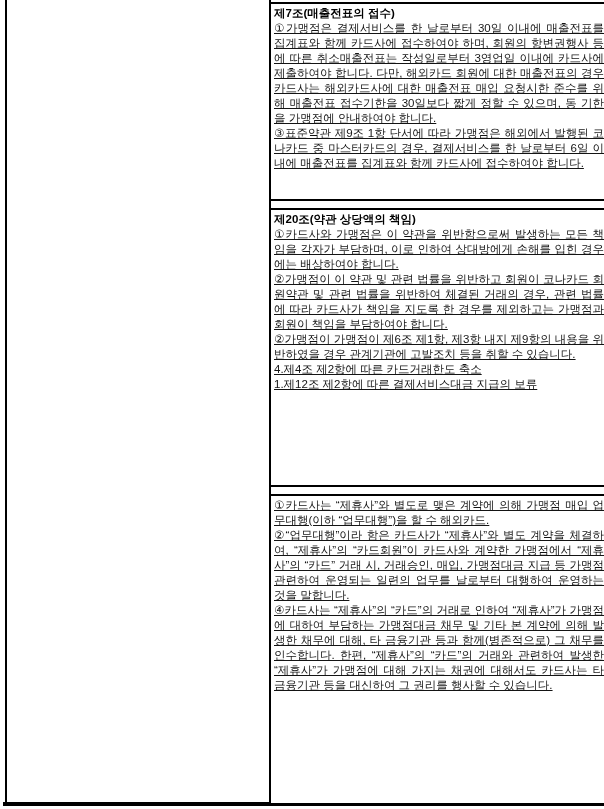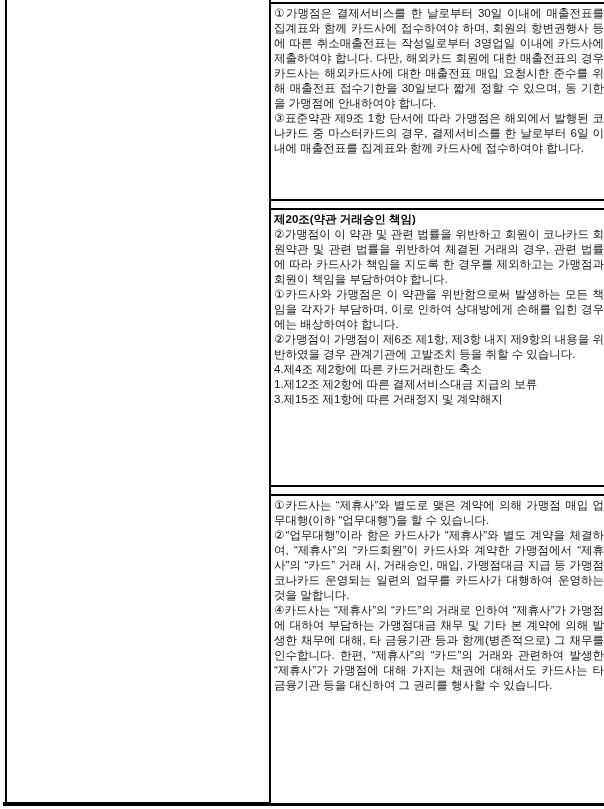--- a/index.html
+++ b/index.html
@@ -44,50 +44,51 @@
     color: #000;
     white-space: nowrap;
   }
   .para {
     margin: 0;
     font-size: 11.5px;
     line-height: 15px;
     text-align: justify;
     word-break: break-all;
     color: #141414;
+    text-decoration: underline;
   }
 </style>
 </head>
 <body>
 
 <div class="page">
 
   <div class="vline left"></div>
   <div class="vline divider"></div>
   <div class="hline bottom"></div>
 
   <div class="left-col"></div>
 
   <div class="sections-col">
 
     <section class="section sec-1">
+      <div class="section-title">제7조(매출전표의 접수)</div>
       <div class="para">①가맹점은 결제서비스를 한 날로부터 30일 이내에 매출전표를 집계표와 함께 카드사에 접수하여야 하며, 회원의 항변권행사 등에 따른 취소매출전표는 작성일로부터 3영업일 이내에 카드사에 제출하여야 합니다. 다만, 해외카드 회원에 대한 매출전표의 경우 카드사는 해외카드사에 대한 매출전표 매입 요청시한 준수를 위해 매출전표 접수기한을 30일보다 짧게 정할 수 있으며, 동 기한을 가맹점에 안내하여야 합니다.</div>
       <div class="para">③표준약관 제9조 1항 단서에 따라 가맹점은 해외에서 발행된 코나카드 중 마스터카드의 경우, 결제서비스를 한 날로부터 6일 이내에 매출전표를 집계표와 함께 카드사에 접수하여야 합니다.</div>
     </section>
 
     <section class="section sec-2">
-      <div class="section-title">제20조(약관 거래승인 책임)</div>
+      <div class="section-title">제20조(약관 상당액의 책임)</div>
+      <div class="para">①카드사와 가맹점은 이 약관을 위반함으로써 발생하는 모든 책임을 각자가 부담하며, 이로 인하여 상대방에게 손해를 입힌 경우에는 배상하여야 합니다.</div>
       <div class="para">②가맹점이 이 약관 및 관련 법률을 위반하고 회원이 코나카드 회원약관 및 관련 법률을 위반하여 체결된 거래의 경우, 관련 법률에 따라 카드사가 책임을 지도록 한 경우를 제외하고는 가맹점과 회원이 책임을 부담하여야 합니다.</div>
-      <div class="para">①카드사와 가맹점은 이 약관을 위반함으로써 발생하는 모든 책임을 각자가 부담하며, 이로 인하여 상대방에게 손해를 입힌 경우에는 배상하여야 합니다.</div>
       <div class="para">②가맹점이 가맹점이 제6조 제1항, 제3항 내지 제9항의 내용을 위반하였을 경우 관계기관에 고발조치 등을 취할 수 있습니다.</div>
       <div class="para">4.제4조 제2항에 따른 카드거래한도 축소</div>
       <div class="para">1.제12조 제2항에 따른 결제서비스대금 지급의 보류</div>
-      <div class="para">3.제15조 제1항에 따른 거래정지 및 계약해지</div>
     </section>
 
     <section class="section sec-3">
-      <div class="para">①카드사는 “제휴사”와 별도로 맺은 계약에 의해 가맹점 매입 업무대행(이하 “업무대행”)을 할 수 있습니다.</div>
-      <div class="para">②“업무대행”이라 함은 카드사가 “제휴사”와 별도 계약을 체결하여, “제휴사”의 “카드회원”이 카드사와 계약한 가맹점에서 “제휴사”의 “카드” 거래 시, 거래승인, 매입, 가맹점대금 지급 등 가맹점 코나카드 운영되는 일련의 업무를 카드사가 대행하여 운영하는 것을 말합니다.</div>
+      <div class="para">①카드사는 “제휴사”와 별도로 맺은 계약에 의해 가맹점 매입 업무대행(이하 “업무대행”)을 할 수 해외카드.</div>
+      <div class="para">②“업무대행”이라 함은 카드사가 “제휴사”와 별도 계약을 체결하여, “제휴사”의 “카드회원”이 카드사와 계약한 가맹점에서 “제휴사”의 “카드” 거래 시, 거래승인, 매입, 가맹점대금 지급 등 가맹점 관련하여 운영되는 일련의 업무를 날로부터 대행하여 운영하는 것을 말합니다.</div>
       <div class="para">④카드사는 “제휴사”의 “카드”의 거래로 인하여 “제휴사”가 가맹점에 대하여 부담하는 가맹점대금 채무 및 기타 본 계약에 의해 발생한 채무에 대해, 타 금융기관 등과 함께(병존적으로) 그 채무를 인수합니다. 한편, “제휴사”의 “카드”의 거래와 관련하여 발생한 “제휴사”가 가맹점에 대해 가지는 채권에 대해서도 카드사는 타 금융기관 등을 대신하여 그 권리를 행사할 수 있습니다.</div>
     </section>
 
   </div>
 </div>
 
 </body></html>

